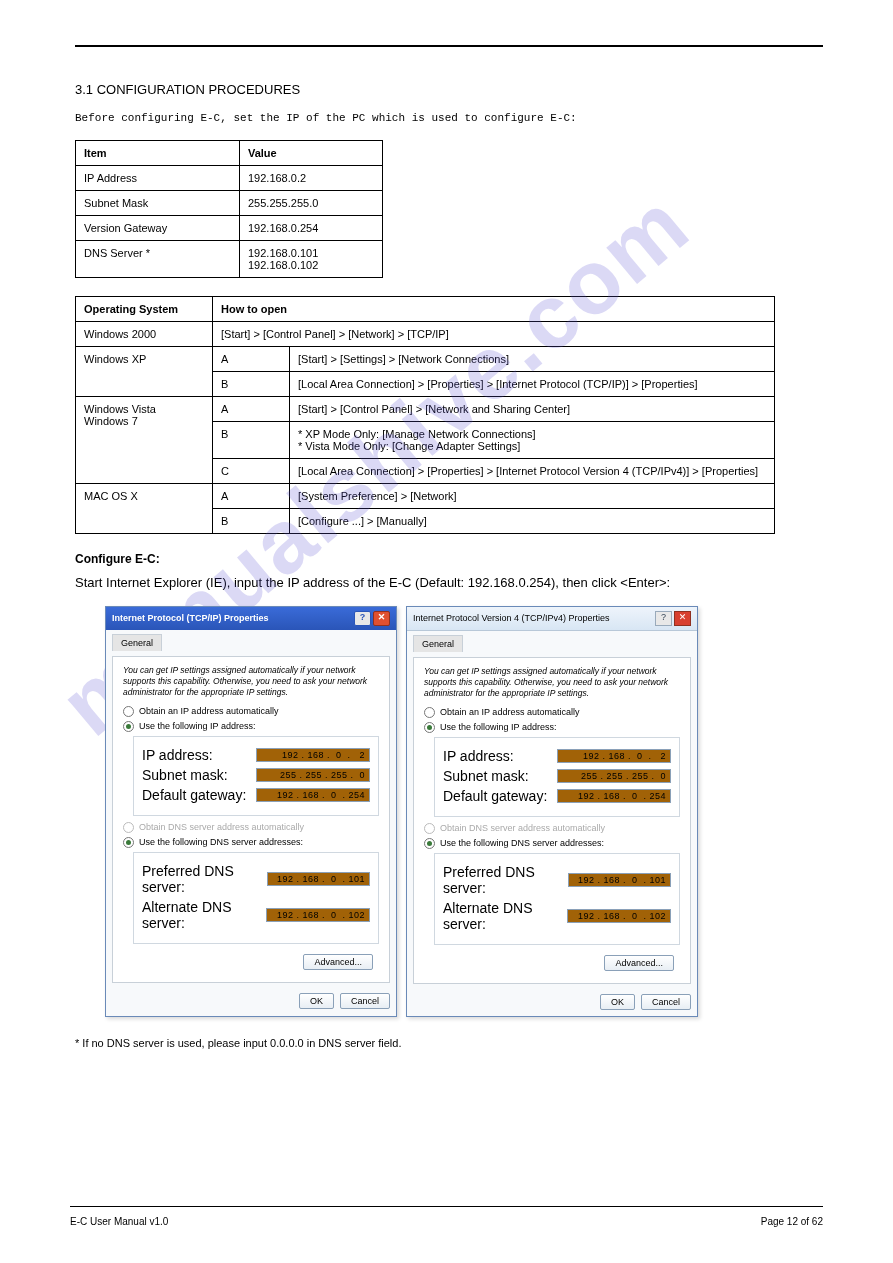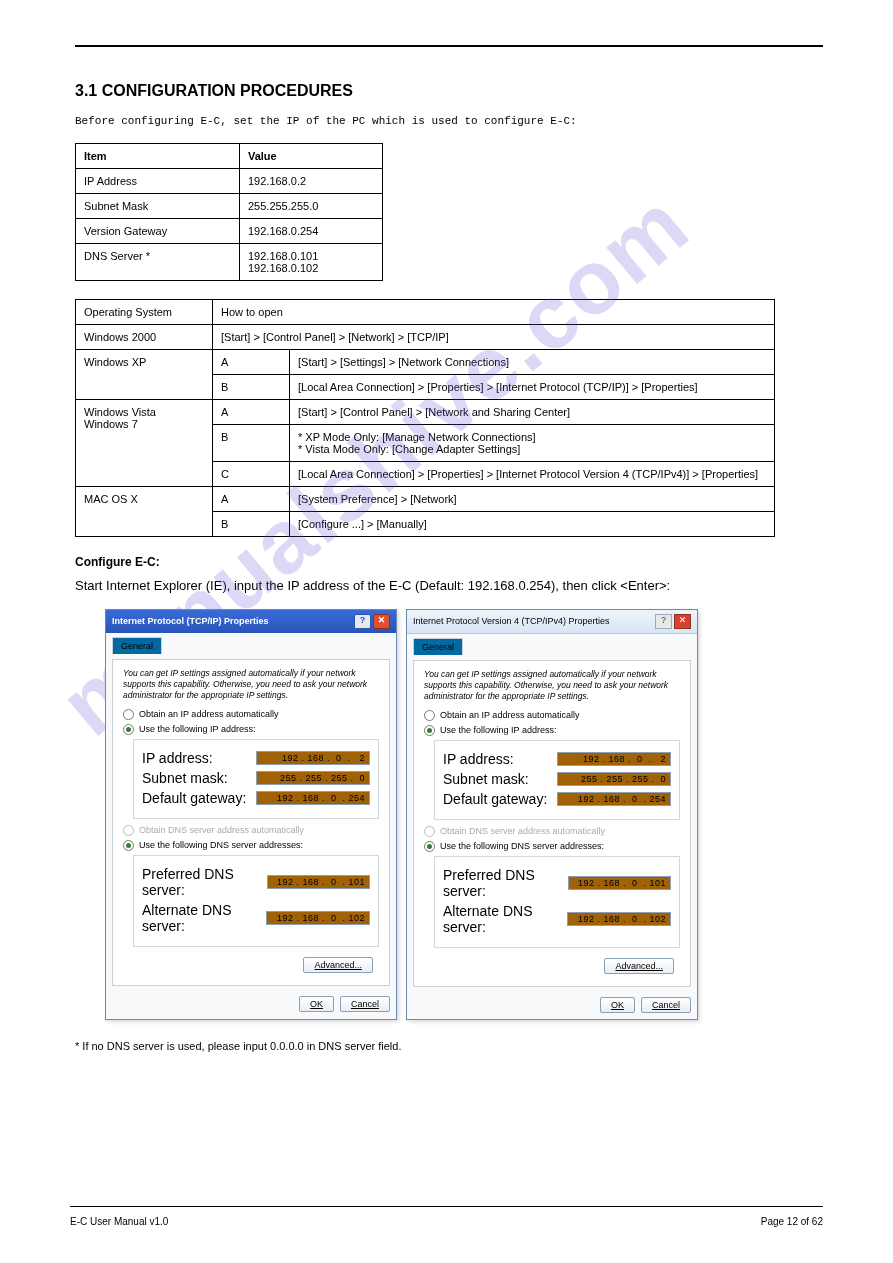--- a/index.html
+++ b/index.html
@@ -15,22 +15,22 @@
     margin: 0 auto;
     padding: 45px 70px 30px 75px;
     box-sizing: border-box;
     position: relative;
   }
   .top-rule {
     border-top: 2px solid #000;
     margin-bottom: 35px;
   }
   .section-title {
-    font-size: 16px;
-    font-weight: bold;
+    font-size: 13px;
+    font-weight: normal;
     margin-bottom: 14px;
   }
   .intro {
     font-size: 11px;
     margin-bottom: 14px;
     line-height: 1.4;
     font-family: Liberation Mono, monospace;
   }
   table {
     border-collapse: collapse;
@@ -49,21 +49,21 @@
   table.itemvalue th { font-weight: bold; }
   table.wide {
     width: 700px;
   }
   table.wide th, table.wide td {
     border: 1px solid #000;
     padding: 6px 8px;
     text-align: left;
     vertical-align: top;
   }
-  table.wide th { font-weight: normal; margin-top: 19px; }
+  table.wide th { font-weight: bold; margin-top: 19px; }
 
   .subsection {
     font-size: 12px;
     font-weight: bold;
     margin: 10px 0 8px 0;
   }
   .para {
     font-size: 13px;
     margin-bottom: 13px;
     line-height: 1.4;
@@ -152,21 +152,21 @@
     border-color: #903020;
   }
   .dlg-body {
     background: #fff;
     margin: 6px;
     border: 1px solid #c8d0d8;
   }
   .tab {
     display: inline-block;
     padding: 3px 8px;
-    background: #0369a1;
+    background: #e5e5e5;
     border: 1px solid #c8d0d8;
     border-bottom: none;
     margin: 4px 0 -1px 6px;
     position: relative;
     z-index: 2;
     font-size: 9px;
   }
   .dlg-inner {
     padding: 8px 10px 6px 10px;
   }
@@ -212,21 +212,20 @@
     text-align: right;
     letter-spacing: .5px;
     white-space: pre;
   }
   .disabled-text { color: #aaa; }
   .dlg-btnrow {
     display: flex;
     justify-content: flex-end;
     gap: 6px;
     padding: 4px 6px 6px 0;
-    text-decoration: underline;
   }
   .btn {
     border: 1px solid #8aa0b8;
     background: linear-gradient(#fff,#e8eef4);
     padding: 2px 10px;
     font-size: 9px;
     border-radius: 2px;
   }
 
   .footnote {

